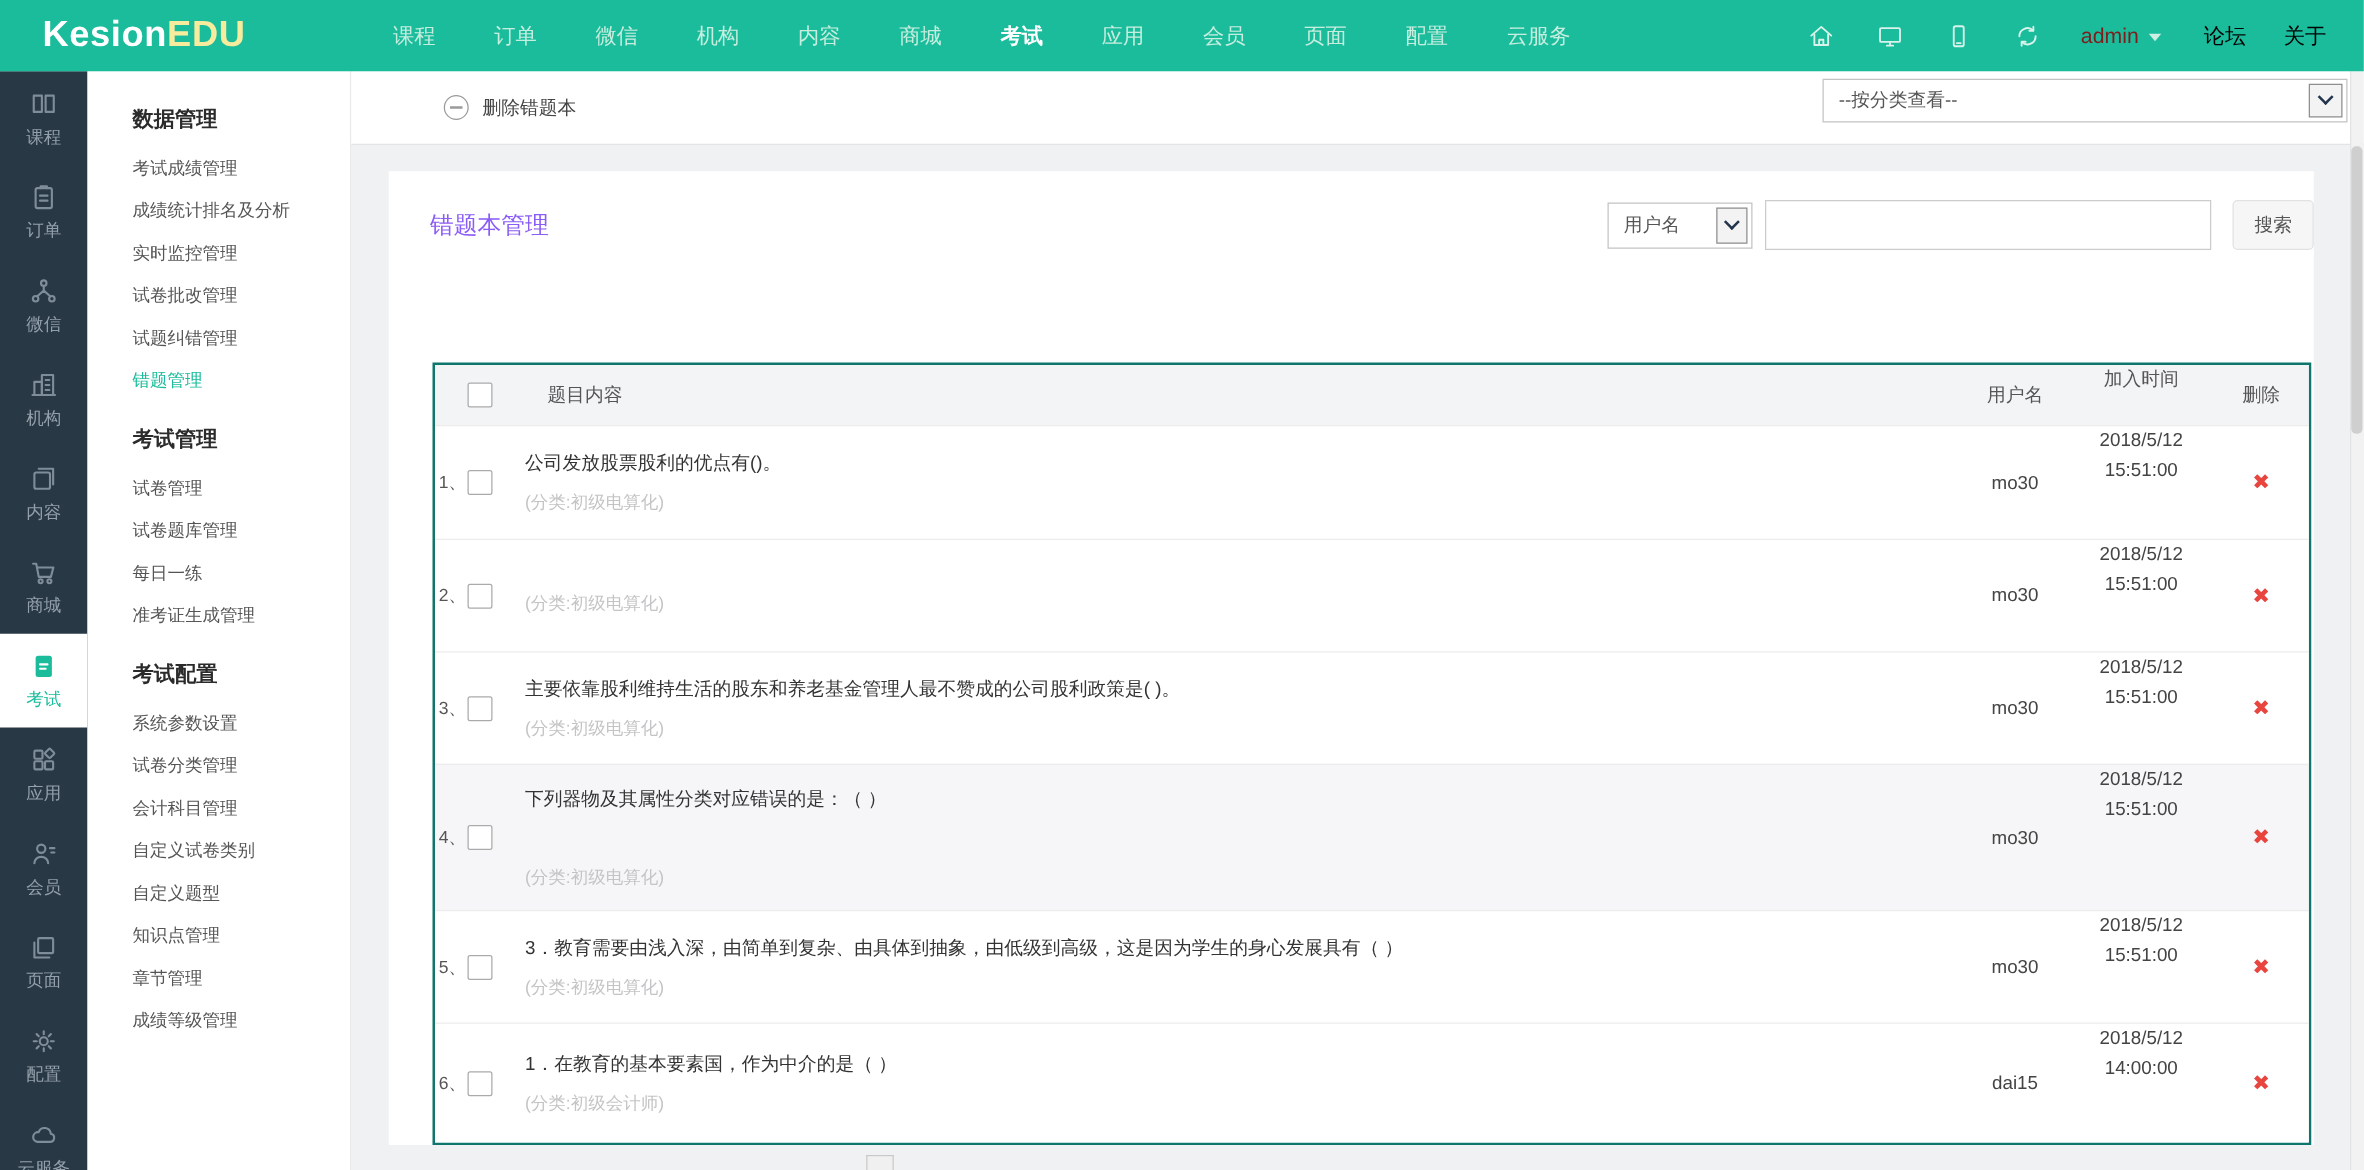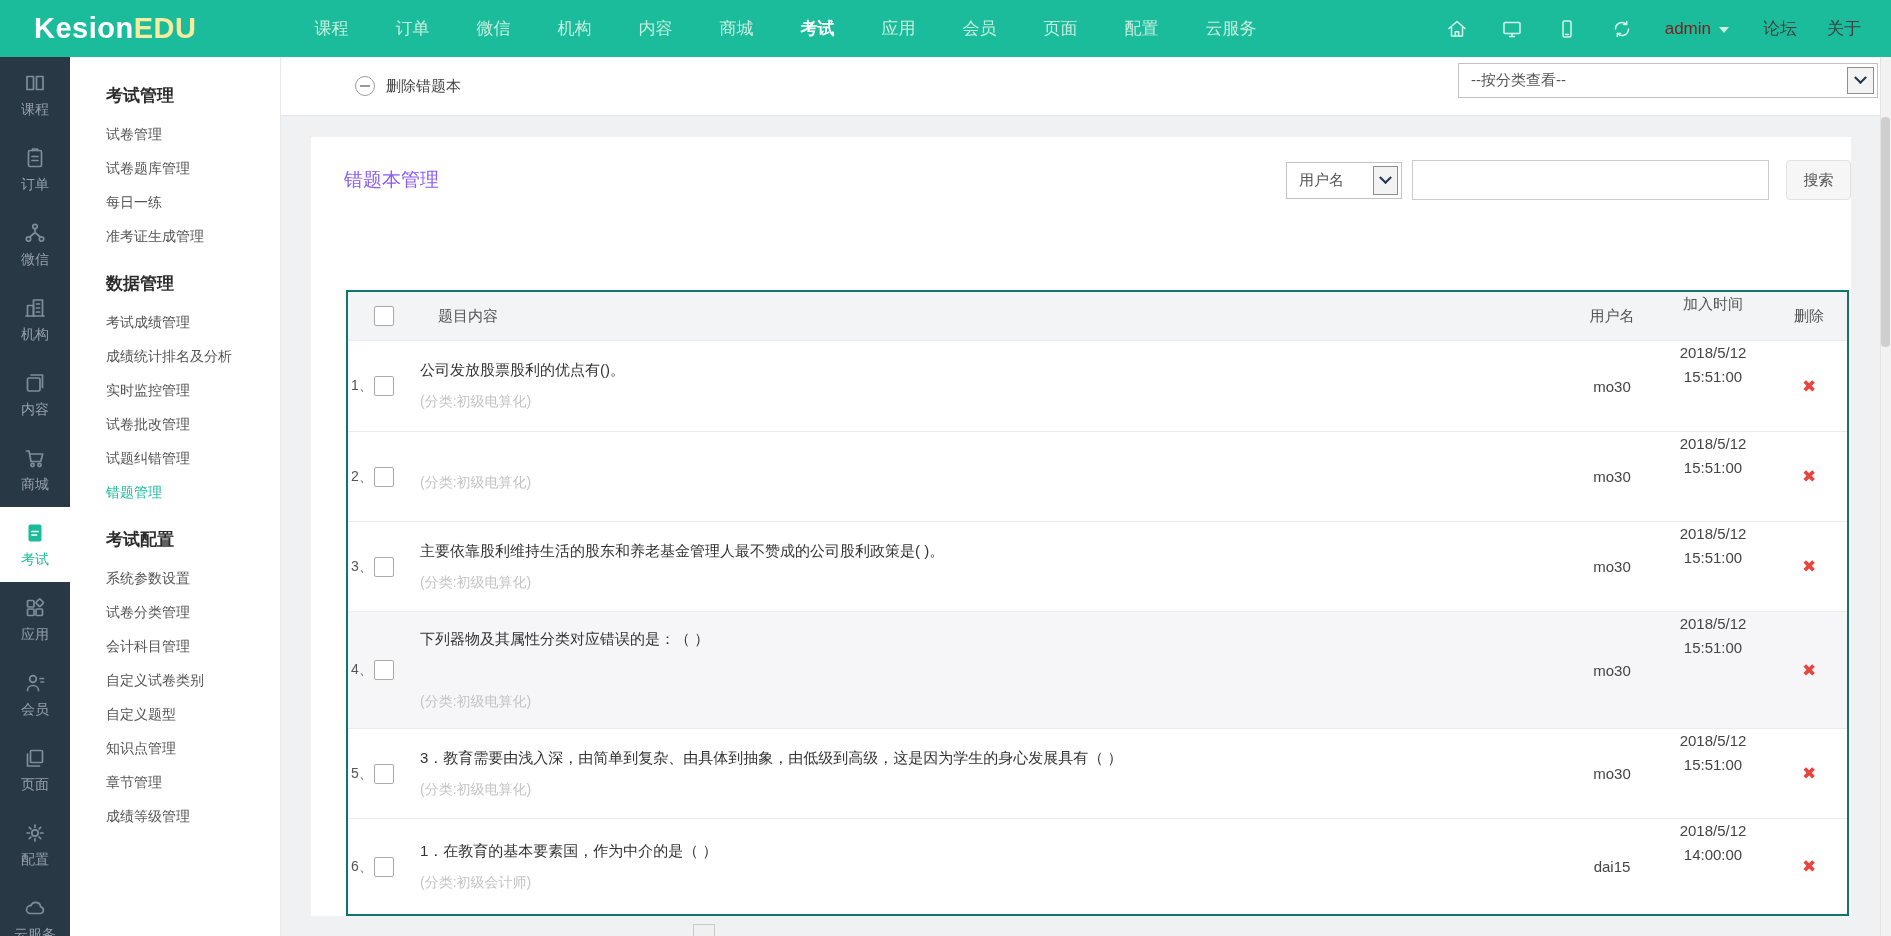--- a/index.html
+++ b/index.html
@@ -19,21 +19,21 @@
   .topnav { display:flex; margin-left:118px; }
   .topnav-item {
     font-size:17px; color:#c6eede; margin-right:47px; cursor:pointer; white-space:nowrap;
   }
   .topnav-item.active { color:#ffffff; font-weight:bold; }
   .topbar-right { margin-left:auto; margin-right:20px; display:flex; align-items:center; color:#d9f3ea; }
   .tb-icon { width:24px; height:24px; margin-right:31px; cursor:pointer; }
   .tb-icon svg { width:24px; height:24px; stroke:#d9f3ea; fill:none; stroke-width:1.5; stroke-linecap:round; stroke-linejoin:round; }
   .admin-menu { display:flex; align-items:center; font-size:17px; color:#7f1d1d; cursor:pointer; margin-right:34px; }
   .caret-down { width:0; height:0; border-left:5px solid transparent; border-right:5px solid transparent; border-top:6px solid #cfeee2; margin-left:8px; margin-top:2px; }
-  .tb-link { font-size:17px; color:#404040; margin-right:30px; cursor:pointer; white-space:nowrap; }
+  .tb-link { font-size:17px; color:#000000; margin-right:30px; cursor:pointer; white-space:nowrap; }
 
   
   .layout { position:absolute; top:57px; left:0; right:0; bottom:0; display:flex; }
 
   
   .iconbar { width:70px; background:#293845; flex:0 0 70px; overflow:hidden; }
   .rail-item {
     height:75px; display:flex; flex-direction:column; align-items:center; justify-content:center;
     color:#7e8d99; cursor:pointer;
   }
@@ -263,34 +263,34 @@
     <div class="rail-item">
       <svg viewBox="0 0 24 24">
           <path d="M7 17.5h10a3.3 3.3 0 0 0 .6-6.55 5 5 0 0 0-9.7-1.2A3.7 3.7 0 0 0 7 17.5z"></path>
         </svg>
       <span class="rail-label">云服务</span>
     </div>
   </div>
 
   <div class="submenu">
     <div class="sm-section">
-      <div class="sm-header">考试管理</div>
-      <div class="sm-item">试卷管理</div>
-      <div class="sm-item">试卷题库管理</div>
-      <div class="sm-item">每日一练</div>
-      <div class="sm-item">准考证生成管理</div>
-    </div>
-    <div class="sm-section">
       <div class="sm-header">数据管理</div>
       <div class="sm-item">考试成绩管理</div>
       <div class="sm-item">成绩统计排名及分析</div>
       <div class="sm-item">实时监控管理</div>
       <div class="sm-item">试卷批改管理</div>
       <div class="sm-item">试题纠错管理</div>
       <div class="sm-item active">错题管理</div>
+    </div>
+    <div class="sm-section">
+      <div class="sm-header">考试管理</div>
+      <div class="sm-item">试卷管理</div>
+      <div class="sm-item">试卷题库管理</div>
+      <div class="sm-item">每日一练</div>
+      <div class="sm-item">准考证生成管理</div>
     </div>
     <div class="sm-section">
       <div class="sm-header">考试配置</div>
       <div class="sm-item">系统参数设置</div>
       <div class="sm-item">试卷分类管理</div>
       <div class="sm-item">会计科目管理</div>
       <div class="sm-item">自定义试卷类别</div>
       <div class="sm-item">自定义题型</div>
       <div class="sm-item">知识点管理</div>
       <div class="sm-item">章节管理</div>

